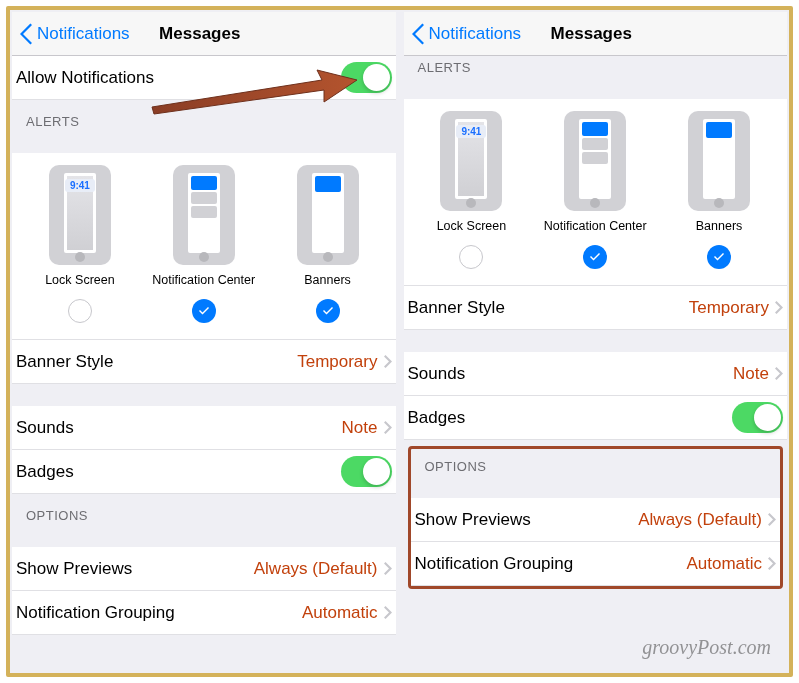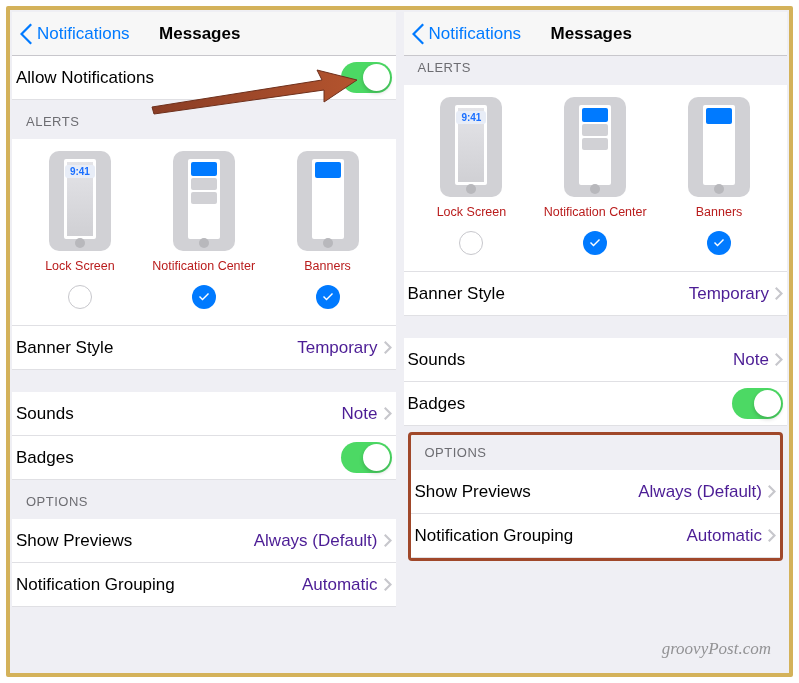--- a/index.html
+++ b/index.html
@@ -59,26 +59,26 @@
     background: #fff;
     min-height: 44px;
     padding: 0 4px;
     display: flex;
     align-items: center;
     justify-content: space-between;
     border-bottom: 1px solid #e0e0e4;
     font-size: 17px;
     color: #000;
   }
-  .row .value { color: #4c1d95; font-size: 17px; display: flex; align-items: center; }
+  .row .value { color: #c2410c; font-size: 17px; display: flex; align-items: center; }
   .chev { width: 8px; height: 13px; fill: #c7c7cc; margin-left: 6px; }
   .section-header {
     font-size: 13px;
     color: #6d6d72;
-    padding: 14px 14px 10px;
+    padding: 14px 14px 24px;
     text-transform: uppercase;
     letter-spacing: 0.5px;
   }
   .alerts-box {
     background: #fff;
     border-bottom: 1px solid #e0e0e4;
     padding: 12px 6px 16px;
   }
   .alerts-grid {
     display: flex;
@@ -143,21 +143,21 @@
   }
   .notif-gray {
     width: 100%;
     height: 12px;
     background: #d1d1d5;
     border-radius: 2px;
   }
   .banner-screen .notif-blue { height: 16px; }
   .alert-label {
     font-size: 12.5px;
-    color: #b91c1c;
+    color: #000000;
     font-weight: 500;
     margin-top: 8px;
     text-align: center;
     white-space: nowrap;
   }
   .check {
     width: 24px;
     height: 24px;
     border-radius: 50%;
     margin-top: 12px;
@@ -198,21 +198,21 @@
   .highlight-box {
     border: 3px solid #a0482a;
     border-radius: 4px;
   }
   .groovy {
     position: absolute;
     right: 18px;
     bottom: 14px;
     font-family: Georgia, serif;
     font-style: italic;
-    font-size: 17px;
+    font-size: 20px;
     color: rgba(70,70,70,0.55);
     pointer-events: none;
   }
   .panel.right .section-header.first-cut { padding-top: 6px; }
   .locktime-pill {
     background:#e8edf7;
     border-radius:3px;
     padding:1px 5px;
     color:#1a6fff;
     font-size:10px;

